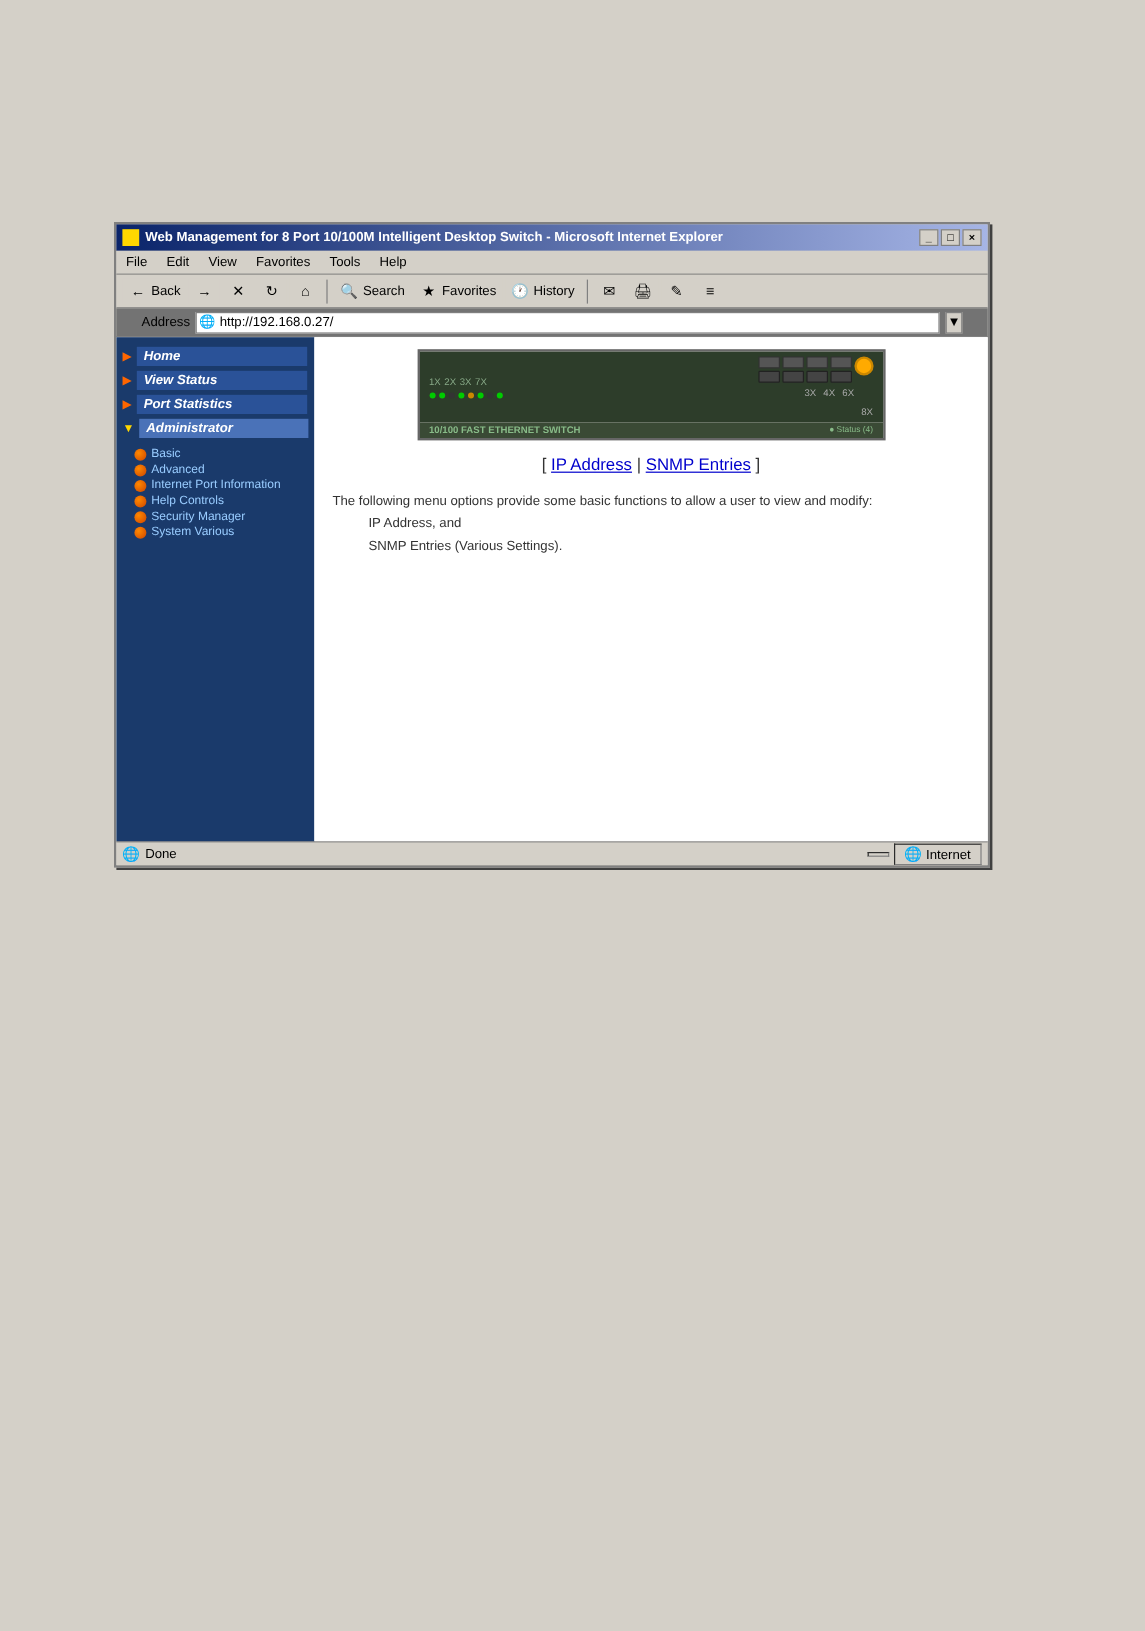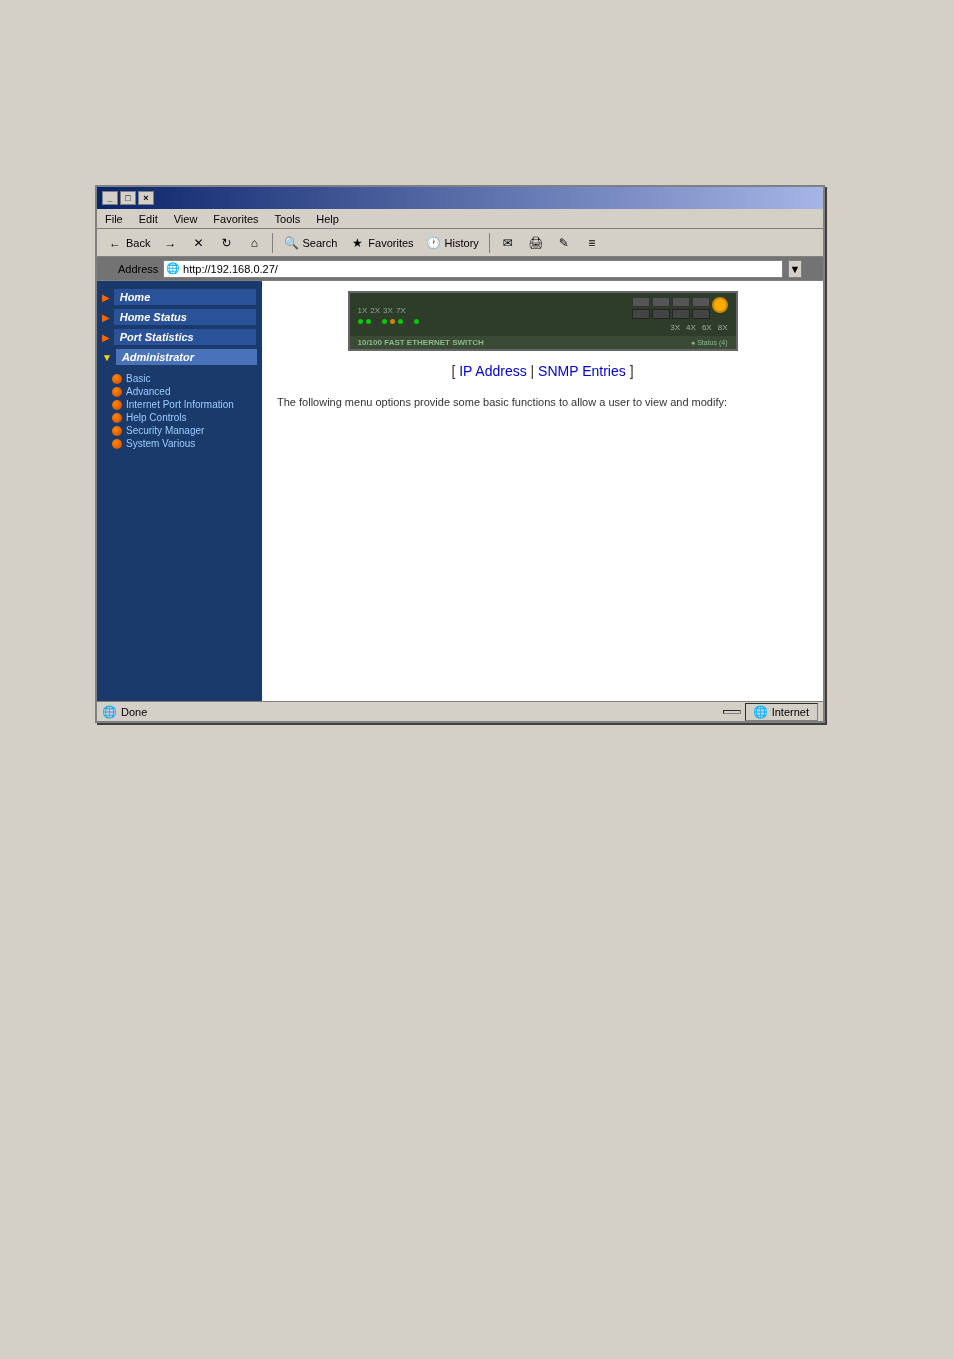--- a/index.html
+++ b/index.html
@@ -244,20 +244,21 @@
     
     .page-header {
       text-align: center;
       font-size: 14px;
       color: #333;
       margin-bottom: 15px;
     }
 
     .page-header a {
       color: #0000cc;
+      text-decoration: underline;
       cursor: pointer;
       margin-top: 14px;
     }
 
     .page-description {
       font-size: 11px;
       color: #333;
       line-height: 1.5;
     }
 
@@ -365,20 +366,24 @@
       border-radius: 50%;
       border: 2px solid #cc8800;
     }
   </style>
 </head>
 <body>
 
 <div class="browser-window">
 
   <div class="title-bar">
+    <div class="title-bar-left">
+      <span class="title-icon"></span>
+      <span style="font-size:11px;">Web Management for 8 Port 10/100M Intelligent Desktop Switch - Microsoft Internet Explorer</span>
+    </div>
     <div class="title-controls">
       <div class="title-btn">_</div>
       <div class="title-btn">□</div>
       <div class="title-btn" style="font-weight:bold;">×</div>
     </div>
   </div>
 
   <div class="menu-bar">
     <span class="menu-item">File</span>
     <span class="menu-item">Edit</span>
@@ -445,21 +450,21 @@
   <div class="browser-content">
 
     <div class="sidebar">
       <div style="margin-bottom:8px;">
         <div class="nav-item">
           <span class="nav-arrow">▶</span>
           <span class="nav-label">Home</span>
         </div>
         <div class="nav-item">
           <span class="nav-arrow">▶</span>
-          <span class="nav-label">Home Status</span>
+          <span class="nav-label">View Status</span>
         </div>
         <div class="nav-item">
           <span class="nav-arrow">▶</span>
           <span class="nav-label">Port Statistics</span>
         </div>
         <div class="nav-item">
           <span class="nav-arrow-down">▼</span>
           <span class="nav-label nav-label-active">Administrator</span>
         </div>
       </div>
@@ -529,41 +534,45 @@
                   <div class="sv-port" style="width:18px;height:10px;background:#444;border:1px solid #222;"></div>
                   <div class="sv-port" style="width:18px;height:10px;background:#444;border:1px solid #222;"></div>
                 </div>
               </div>
               <div class="sv-power"></div>
             </div>
             <div style="display:flex; gap:6px;">
               <span class="sv-label" style="color:#aaa;font-size:8px;">3X</span>
               <span class="sv-label" style="color:#aaa;font-size:8px;">4X</span>
               <span class="sv-label" style="color:#aaa;font-size:8px;">6X</span>
-              <span class="sv-label" style="color:#aaa;font-size:8px;">8X</span>
+              <span class="sv-label" style="color:#aaa;font-size:8px;margin-top:16px;">8X</span>
             </div>
           </div>
         </div>
         <div class="sv-bottom">
           <span style="color:#88bb88; font-size:8px; font-weight:bold;text-align:right;">10/100 FAST ETHERNET SWITCH</span>
           <div style="flex:1;"></div>
           <span style="color:#88bb88; font-size:7px;">● Status (4)</span>
         </div>
       </div>
 
       <div class="page-header">
         <span>[ </span>
         <a>IP Address</a>
         <span> | </span>
         <a>SNMP Entries</a>
         <span> ]</span>
       </div>
 
       <p class="page-description">The following menu options provide some basic functions to allow a user to view and modify:</p>
 
+      <div class="page-items">
+        <div>IP Address, and</div>
+        <div>SNMP Entries (Various Settings).</div>
+      </div>
     </div>
   </div>
 
   <div class="status-bar">
     <div class="status-left">
       <span style="font-size:12px;">🌐</span>
       <span>Done</span>
     </div>
     <div class="status-right">
       <div class="status-panel"></div>

